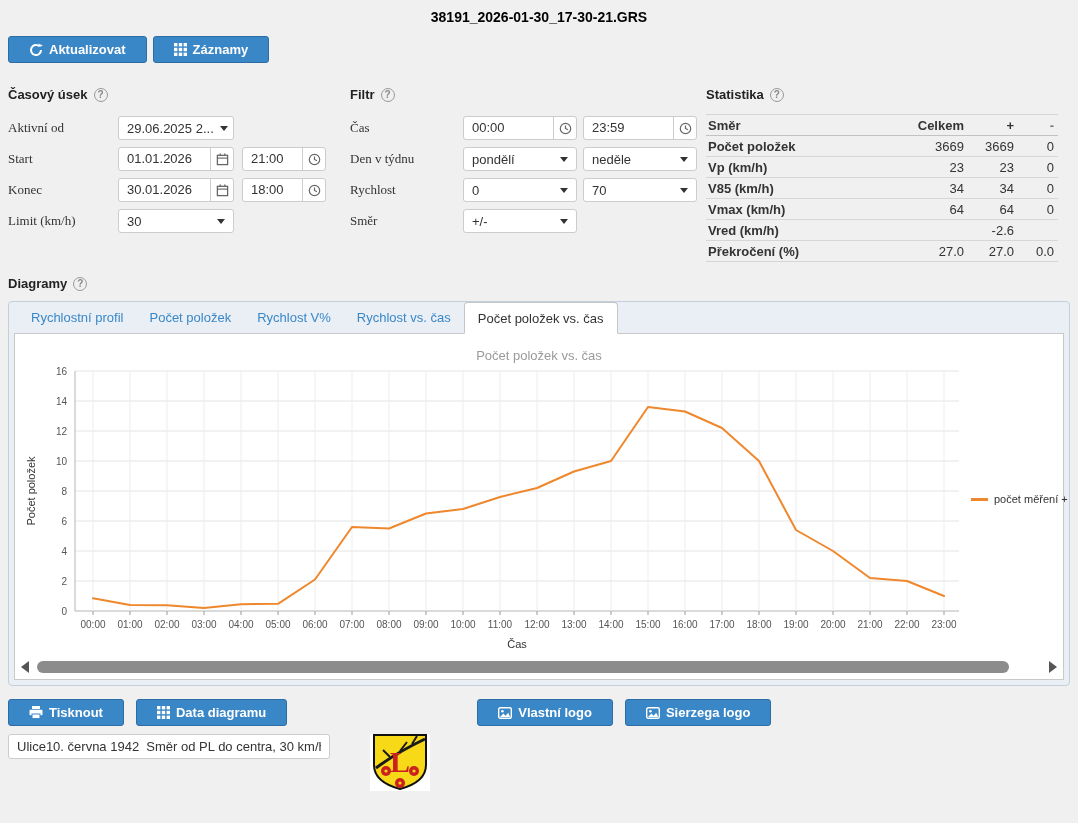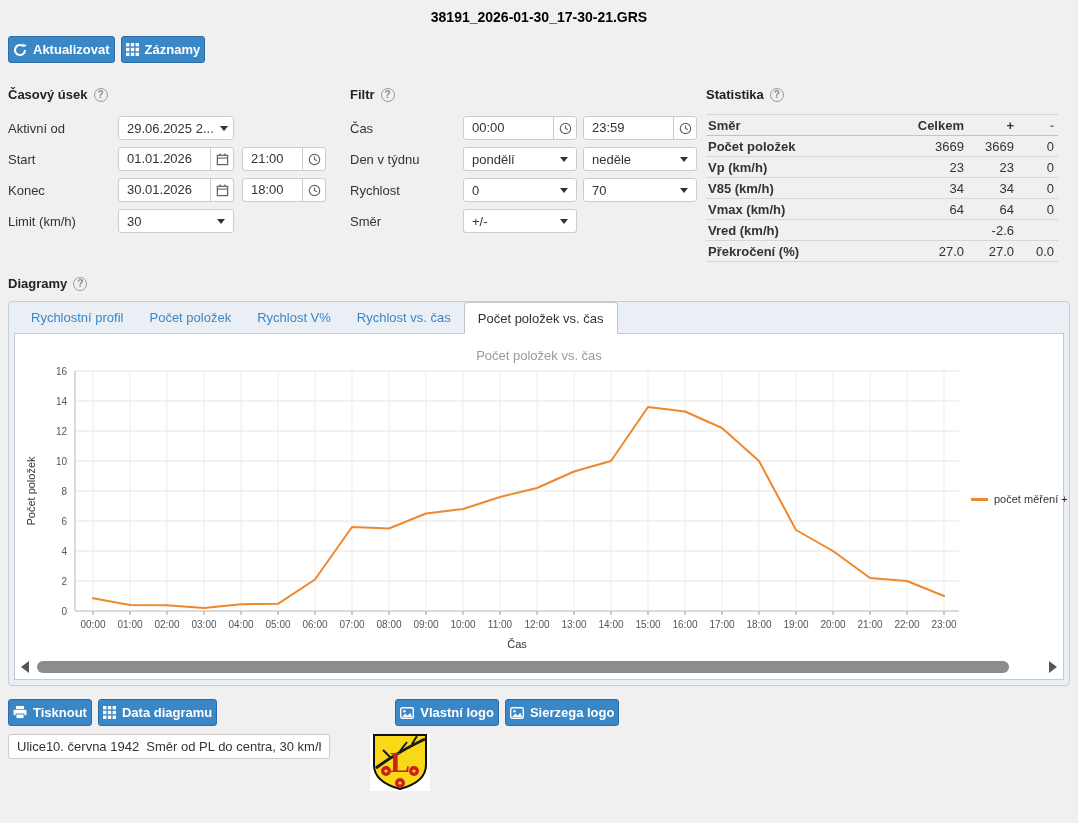--- a/index.html
+++ b/index.html
@@ -13,40 +13,40 @@
   }
   .page { padding:6px 8px; }
 
   .window-title { text-align:center; font-weight:bold; font-size:14px; padding:3px 0 9px; color:#000; }
 
   
   .btn {
     display:inline-flex; align-items:center; gap:6px;
     background:#3a87c8; color:#fff;
     border:1px solid #2d6da6; border-radius:3px;
-    padding:4px 4px; font-size:13px; font-weight:bold; cursor:pointer; height:27px;
+    padding:4px 20px; font-size:13px; font-weight:bold; cursor:pointer; height:27px;
   }
   .btn svg { display:block; }
   .toolbar-top { display:flex; gap:6px; margin:2px 0 20px; }
 
   
   .sections { display:flex; }
   .col-time   { width:342px; }
   .col-filter { width:356px; }
   .col-stats  { width:352px; }
   .sec-header { display:flex; align-items:center; font-size:13px; font-weight:bold; color:#222; margin:4px 0 14px; }
   .help-icon {
     width:14px; height:14px; margin-left:6px; border:1px solid #999; border-radius:50%;
     color:#888; font-size:10px; font-weight:bold; display:inline-flex;
     align-items:center; justify-content:center; flex:none;
   }
   .help-icon::after { content:"?"; }
 
   .frow { display:flex; align-items:center; margin-bottom:7px; height:24px; }
-  .frow .flabel { width:110px; flex:none; color:#333; }
+  .frow .flabel { width:110px; flex:none; color:#333;font-family:Liberation Serif, serif; }
   .col-filter .flabel { width:113px; }
 
   .inputgrp { display:flex; align-items:stretch; border:1px solid #ccc; border-radius:3px; background:#fff; height:24px; }
   .inputgrp .val { padding:3px 8px; white-space:nowrap; overflow:hidden; flex:1; }
   .inputgrp .addon { border-left:1px solid #ccc; width:23px; flex:none; display:flex; align-items:center; justify-content:center; cursor:pointer; }
   .selectbox {
     border:1px solid #ccc; border-radius:3px; background:#fff; height:24px;
     display:flex; align-items:center; justify-content:space-between;
     padding:0 8px; cursor:pointer; white-space:nowrap; overflow:hidden;
   }
@@ -83,21 +83,21 @@
   .legend-dash { width:17px; height:3px; flex:none; }
 
   .hscroll { height:16px; margin:4px 2px 2px; display:flex; align-items:center; }
   .hs-arrow { width:0; height:0; flex:none; cursor:pointer; }
   .hs-arrow.left  { border-top:6px solid transparent; border-bottom:6px solid transparent; border-right:8px solid #555; }
   .hs-arrow.right { border-top:6px solid transparent; border-bottom:6px solid transparent; border-left:8px solid #555; }
   .hs-track { flex:1; height:12px; margin:0 6px; position:relative; }
   .hs-thumb { position:absolute; left:2px; right:34px; top:0; height:12px; background:#8c8c8c; border-radius:7px; cursor:grab; }
 
   
-  .toolbar-bottom { display:flex; gap:6px; margin:13px 0 8px; }
+  .toolbar-bottom { display:flex; gap:12px; margin:13px 0 8px; }
   .spacer172 { width:166px; flex:none; }
   .desc-row { display:flex; align-items:flex-start; }
   .desc-input {
     width:322px; height:25px; border:1px solid #ccc; border-radius:3px;
     padding:3px 8px; font-family:"Liberation Sans", sans-serif; font-size:13px; color:#333; background:#fff;
   }
   .logo-wrap { margin-left:40px; width:60px; height:57px; background:#fff; }
 </style>
 </head>
 <body>

